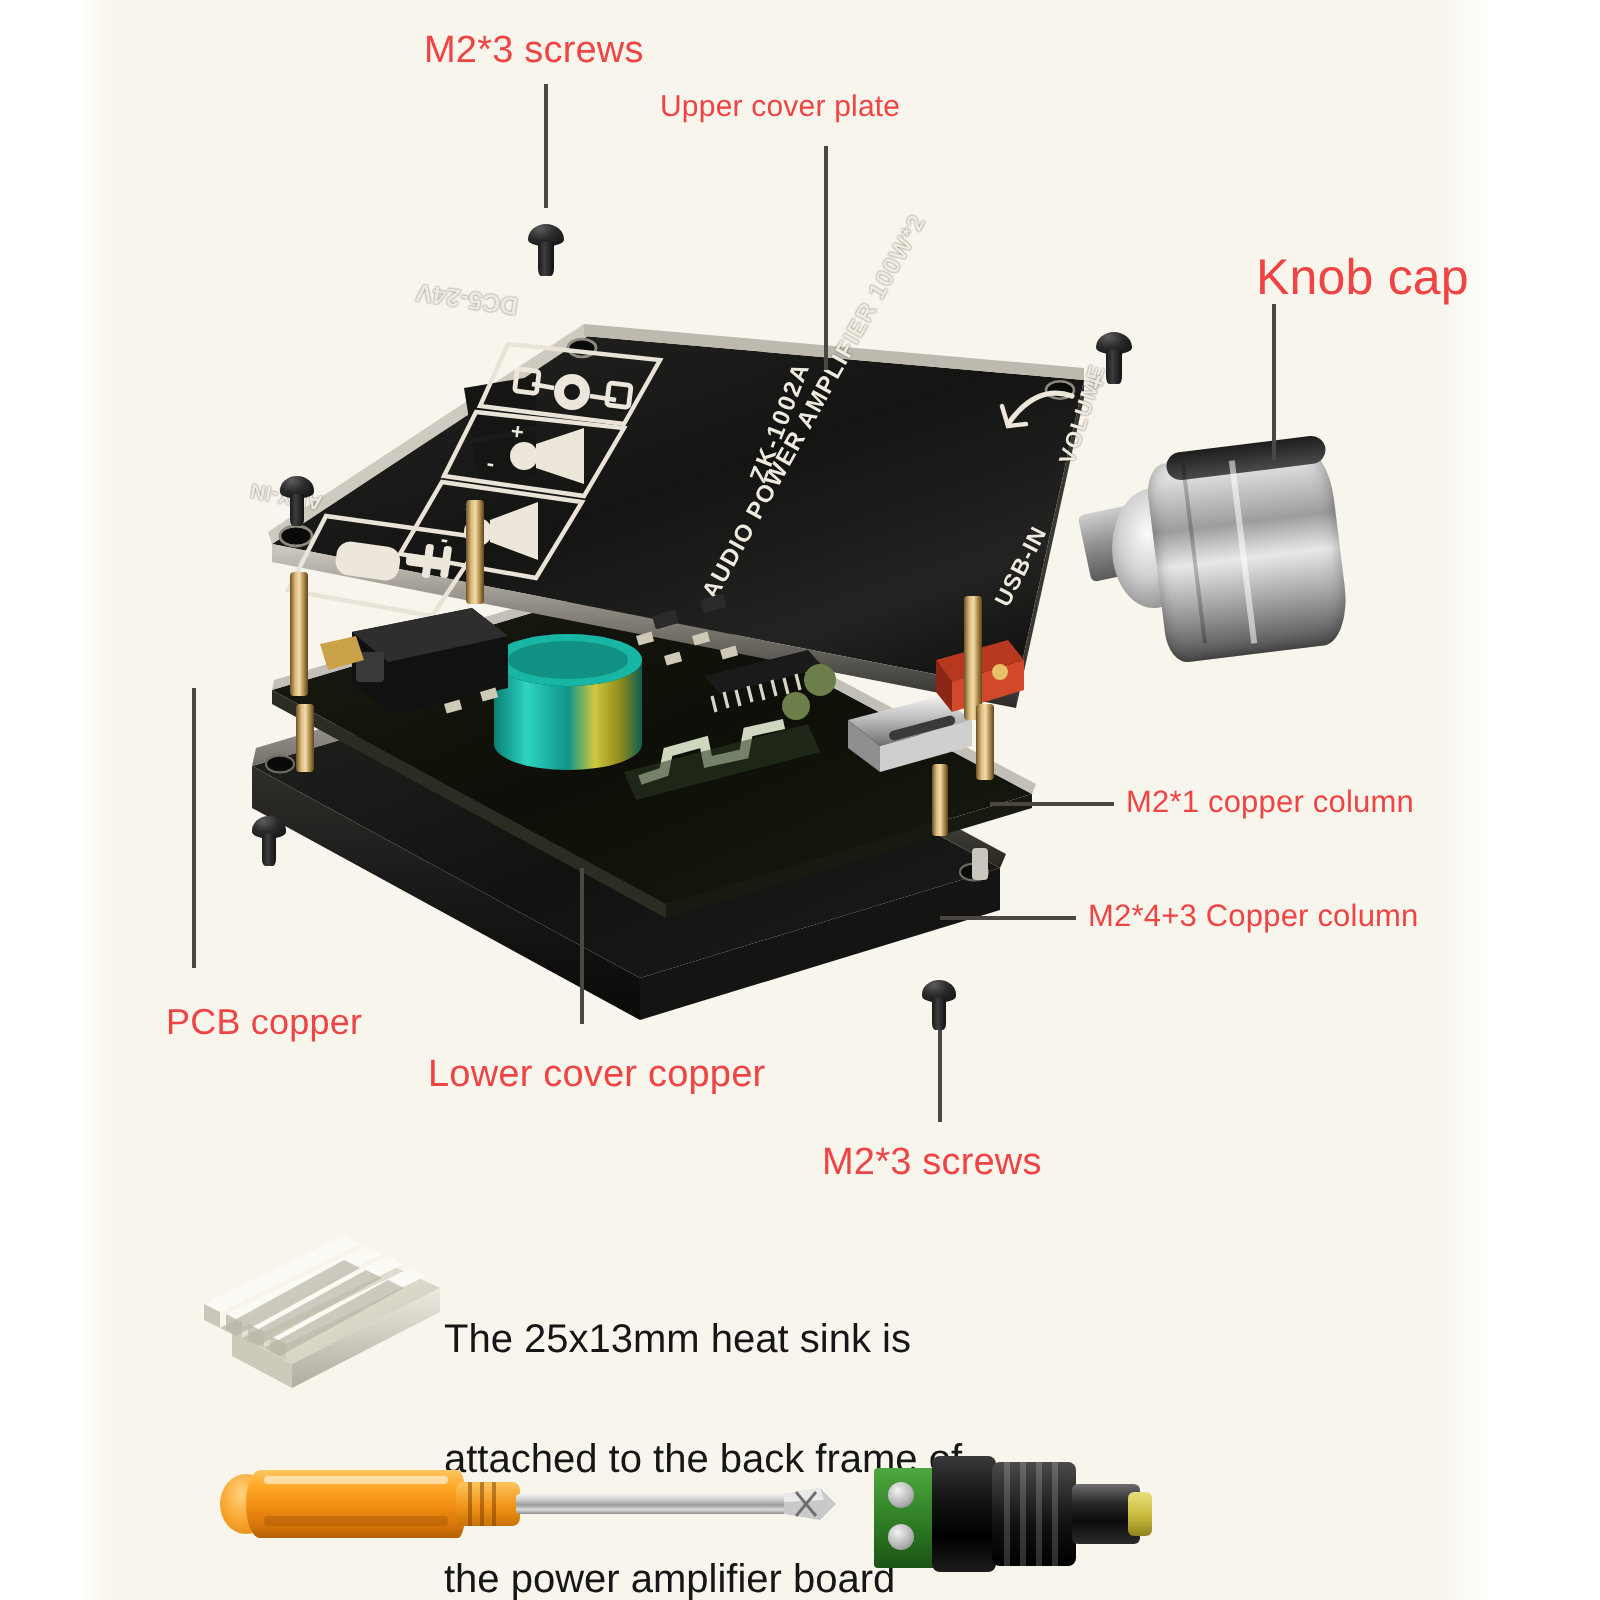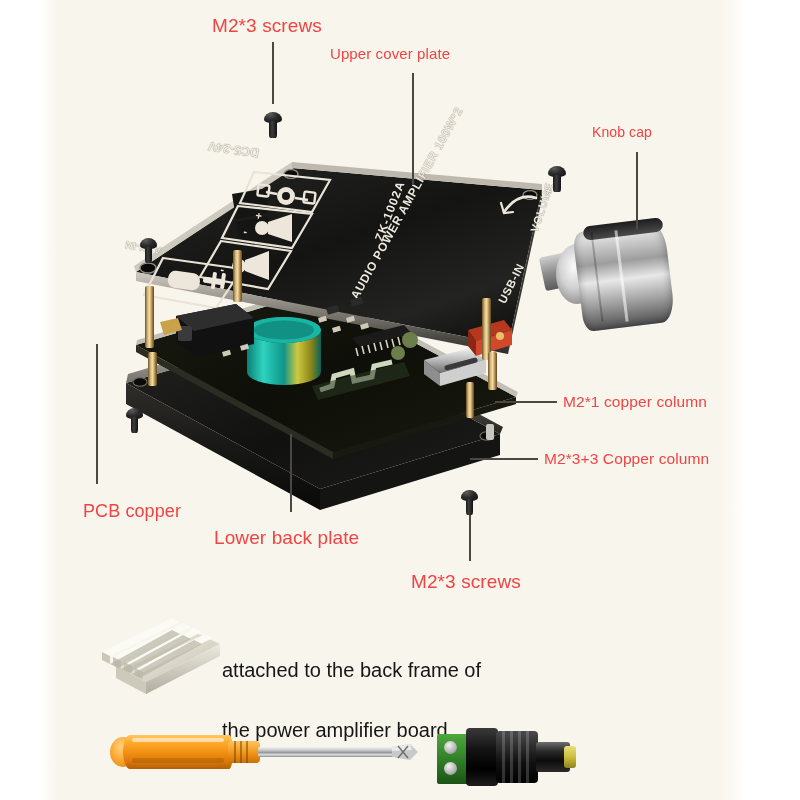--- a/index.html
+++ b/index.html
@@ -417,25 +417,25 @@
   <div class="lead v" style="left:412px;top:73px;height:112px;"></div>
   <div class="lead v" style="left:636px;top:152px;height:78px;"></div>
   <div class="lead h" style="left:495px;top:401px;width:62px;"></div>
   <div class="lead h" style="left:470px;top:458px;width:68px;"></div>
   <div class="lead v" style="left:96px;top:344px;height:140px;"></div>
   <div class="lead v" style="left:290px;top:434px;height:78px;"></div>
   <div class="lead v" style="left:469px;top:515px;height:46px;"></div>
 
   <div class="lbl" style="left:212px;top:14px;font-size:19px;">M2*3 screws</div>
   <div class="lbl" style="left:330px;top:45px;font-size:15px;">Upper cover plate</div>
-  <div class="lbl" style="left:592px;top:124px;font-size:14px;">Knob cap</div>
+  <div class="lbl" style="left:628px;top:124px;font-size:25px;">Knob cap</div>
   <div class="lbl" style="left:563px;top:392px;font-size:15.5px;">M2*1 copper column</div>
-  <div class="lbl" style="left:544px;top:449px;font-size:15.5px;">M2*3+3 Copper column</div>
+  <div class="lbl" style="left:544px;top:449px;font-size:15.5px;">M2*4+3 Copper column</div>
   <div class="lbl" style="left:83px;top:500px;font-size:18px;">PCB copper</div>
-  <div class="lbl" style="left:214px;top:526px;font-size:19px;">Lower back plate</div>
+  <div class="lbl" style="left:214px;top:526px;font-size:19px;">Lower cover copper</div>
   <div class="lbl" style="left:411px;top:570px;font-size:19px;">M2*3 screws</div>
 
   <svg style="position:absolute;left:86px;top:614px;width:140px;height:92px;">
     <defs>
       <linearGradient id="hsTop" x1="0" y1="0" x2="1" y2="1">
         <stop offset="0" stop-color="#f3f1e8"></stop>
           <stop offset=".55" stop-color="#dcd8ca"></stop>
           <stop offset="1" stop-color="#c3bfb0"></stop>
       </linearGradient>
       <linearGradient id="hsFront" x1="0" y1="0" x2="0" y2="1">
@@ -462,20 +462,21 @@
     </g>
 
     <g fill="#b9b5a6" opacity=".7">
       <polygon points="24,50 32,54 94,20 86,16"></polygon>
       <polygon points="35,55 43,59 105,25 97,21"></polygon>
       <polygon points="46,60 54,64 116,30 108,26"></polygon>
     </g>
   </svg>
 
   <div class="txtblock" style="left:222px;top:625px;width:330px;">
+    <div>The 25x13mm heat sink is</div>
     <div>attached to the back frame of</div>
     <div>the power amplifier board</div>
   </div>
 
   <div>
     <div class="sd-cap" style="left:110px;top:737px;width:26px;height:30px;"></div>
     <div class="sd-handle" style="left:123px;top:735px;width:110px;height:34px;"></div>
 
     <div style="position:absolute;left:132px;top:738px;width:92px;height:4px;background:rgba(255,255,255,.55);border-radius:2px;"></div>
     <div style="position:absolute;left:132px;top:758px;width:92px;height:5px;background:rgba(150,80,0,.35);border-radius:2px;"></div>

